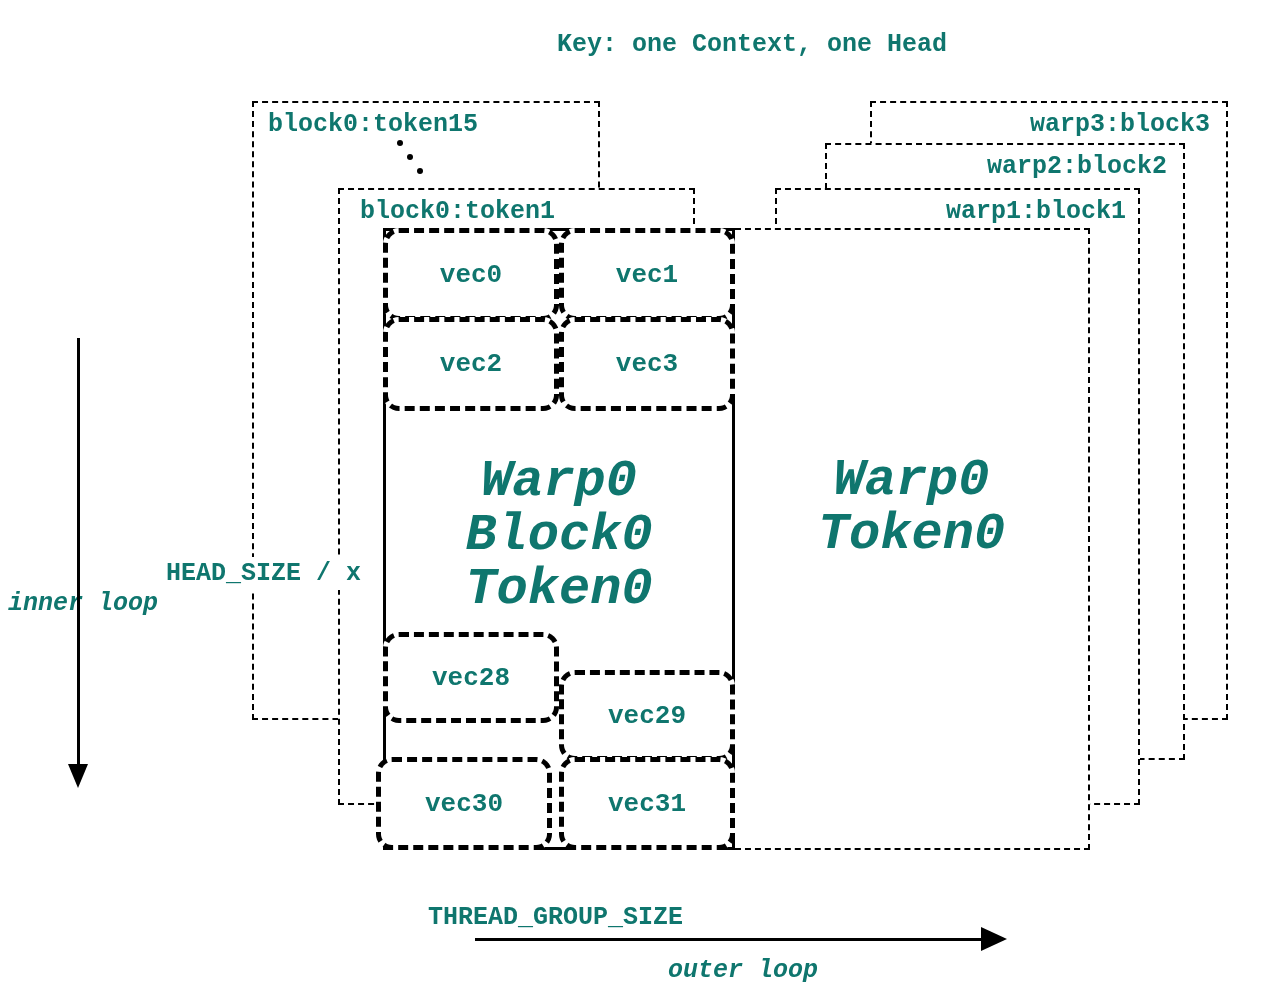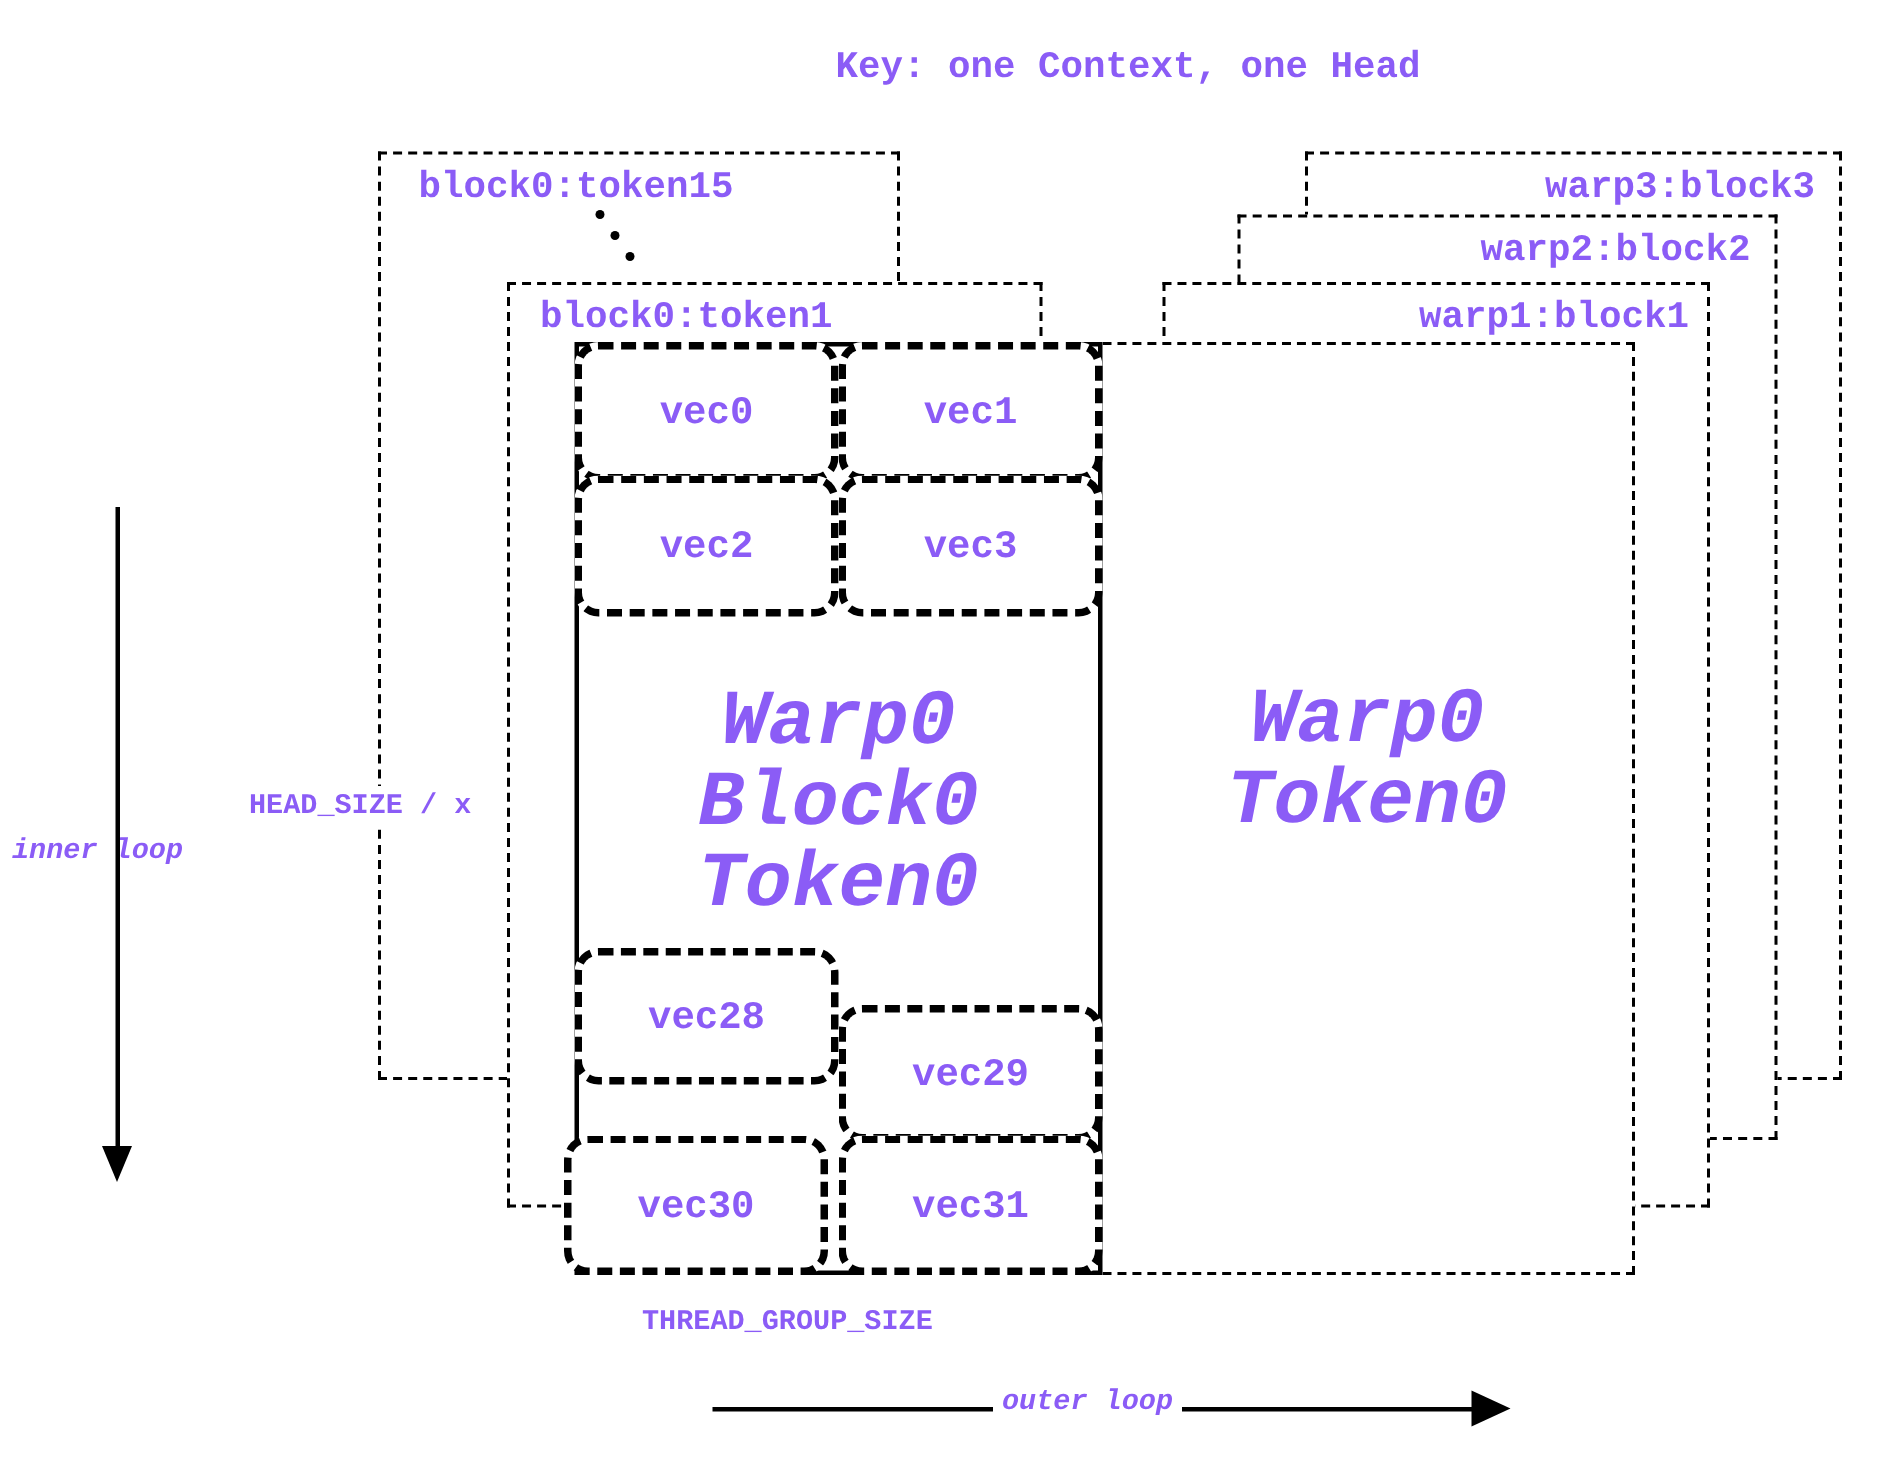--- a/index.html
+++ b/index.html
@@ -1,26 +1,26 @@
 <!DOCTYPE html>
 <html><head>
 <meta charset="utf-8">
 <style>
   * { margin:0; padding:0; box-sizing:border-box; }
   html,body { background:#ffffff; }
   .canvas {
     position:relative; width:1264px; height:984px; background:#fff;
-    font-family:"Liberation Mono","DejaVu Sans Mono",monospace; color:#8b5cf6;
+    font-family:"Liberation Mono","DejaVu Sans Mono",monospace; color:#0f766e;
     overflow:hidden;
   }
   .box { position:absolute; background:#fff; }
   .thin { border:2px dashed #000; }
   .solid { border:3px solid #000; }
   .box-label { position:absolute; top:7px; font-size:25px; font-weight:bold; white-space:nowrap; }
-  #box-token15 .box-label { left:14px;margin-left:11px; }
+  #box-token15 .box-label { left:14px; }
   #box-token1  .box-label { left:20px; }
   #box-warp3 .box-label { right:16px; }
   #box-warp2 .box-label { right:16px; }
   #box-warp1 .box-label { right:12px; }
 
   #title { position:absolute; left:557px; top:30px; font-size:25px; font-weight:bold; white-space:nowrap; }
 
   #box-token15 { left:252px; top:101px; width:348px; height:619px; }
   #box-warp3   { left:870px; top:101px; width:358px; height:619px; }
   #box-warp2   { left:825px; top:143px; width:360px; height:617px; }
@@ -44,21 +44,21 @@
   #vec28 { left:383px; top:632px; width:176px; height:91px; }
   #vec29 { left:559px; top:670px; width:176px; height:91px; }
   #vec30 { left:376px; top:757px; width:176px; height:93px; }
   #vec31 { left:559px; top:757px; width:176px; height:93px; }
 
   .big-text {
     position:absolute; left:0; right:0; top:224px; text-align:center;
     font-size:52px; line-height:54px; font-weight:bold; font-style:italic;
   }
 
-  .ann { position:absolute; font-size:19px; font-weight:bold; white-space:nowrap; }
+  .ann { position:absolute; font-size:25px; font-weight:bold; white-space:nowrap;margin-top:33px; }
   .italic { font-style:italic; }
   #head-size  { left:163px; top:524px; background:#fff; padding:2px 3px; }
   #inner-loop { left:8px;  top:556px; }
   #tgs        { left:428px; top:870px; }
   #outer-loop { left:662px; top:923px; background:#fff; padding:0 6px; }
 
   #v-line { position:absolute; left:77px; top:338px; width:3px; height:430px; background:#000; }
   #v-head { position:absolute; left:68px; top:764px; width:0; height:0;
             border-left:10px solid transparent; border-right:10px solid transparent;
             border-top:24px solid #000; }

